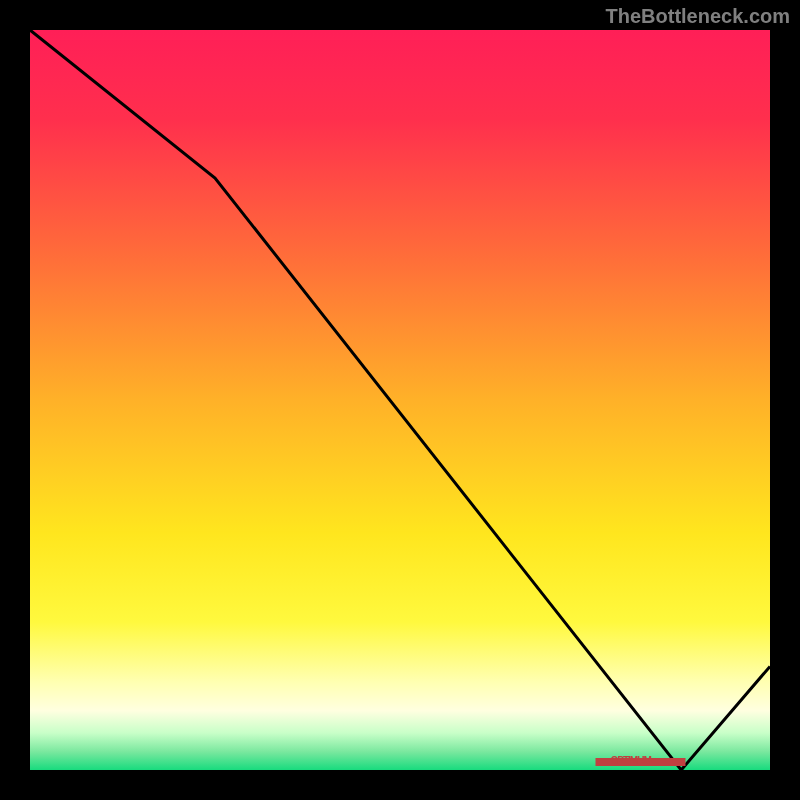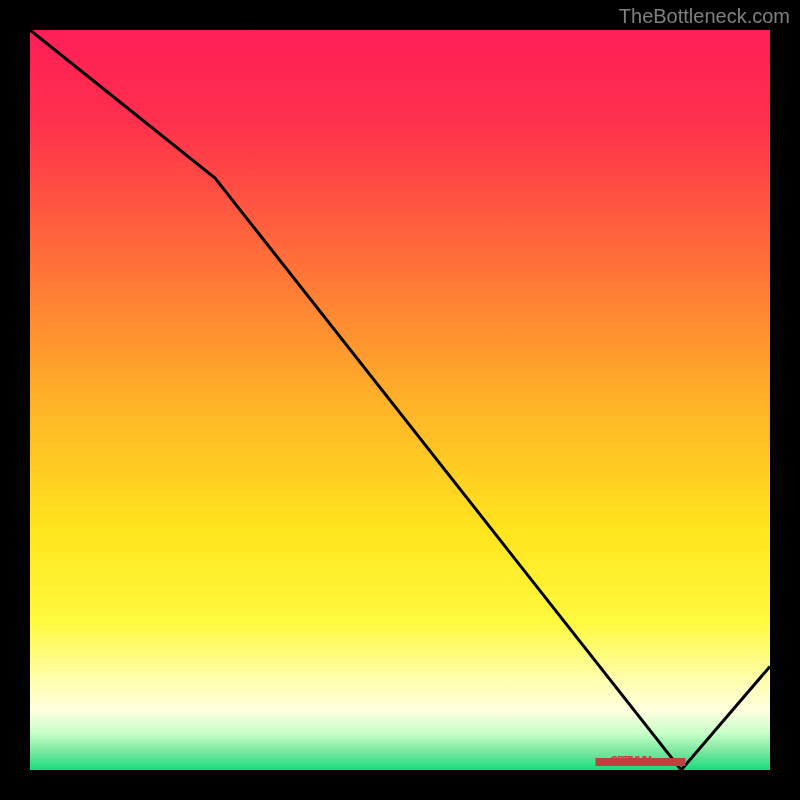--- a/index.html
+++ b/index.html
@@ -16,21 +16,21 @@
     width: 800px;
     height: 800px;
     background: #000;
   }
   .watermark {
     position: absolute;
     top: 5px;
     right: 10px;
     color: #808080;
     font-size: 20px;
-    font-weight: normal;
+    font-weight: bold;
     z-index: 10;
   }
   .plot-area {
     position: absolute;
     left: 30px;
     top: 30px;
     width: 740px;
     height: 620px;
   }
   .gradient-bg {

